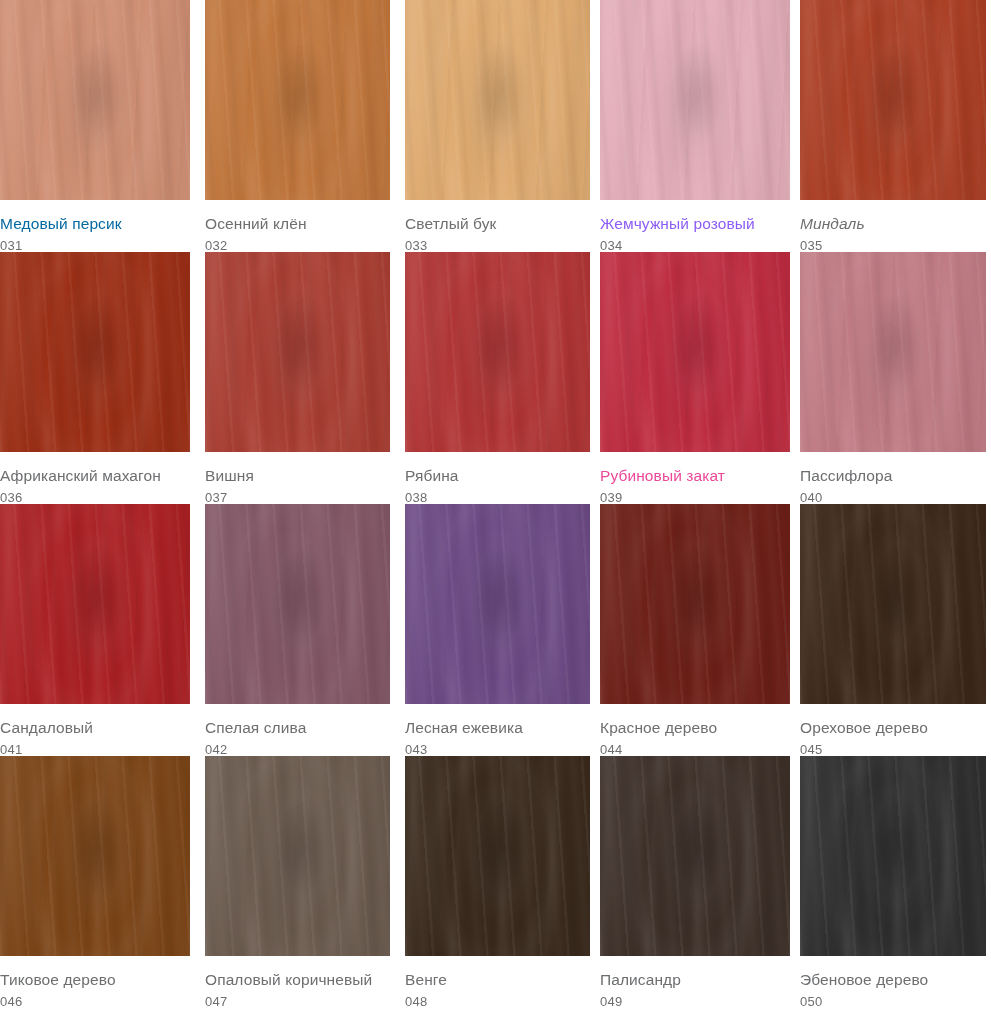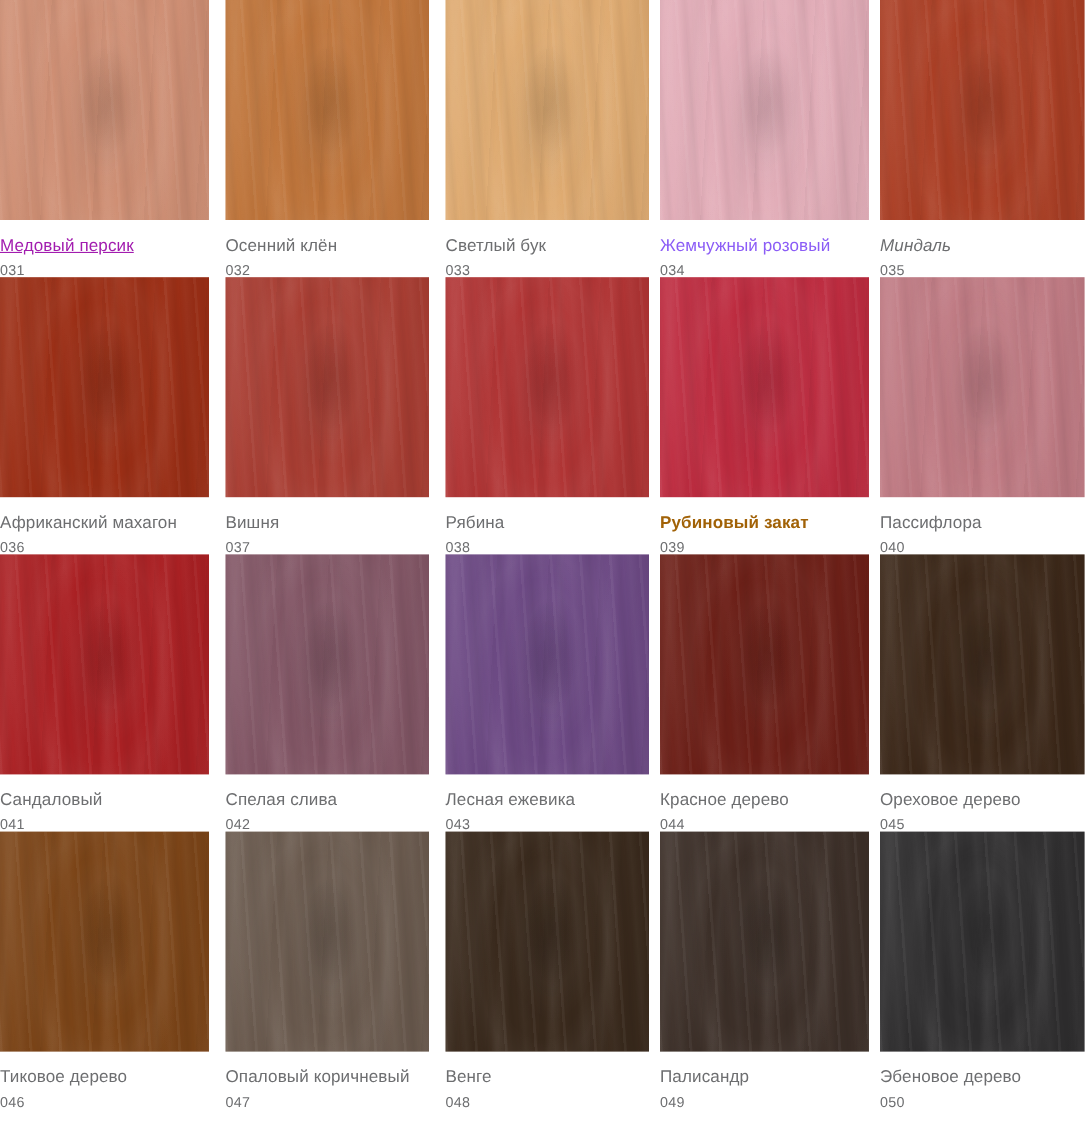--- a/index.html
+++ b/index.html
@@ -120,21 +120,21 @@
 <div class="palette">
 
   <div class="row">
     <div class="cell c0">
       <div class="swatch" style="background-color: rgb(207, 143, 116);">
         <div class="grain"></div>
         <div class="grain2"></div>
         <div class="sheen"></div>
       </div>
       <div class="caption">
-        <div class="name" style="color: #a21caf; text-decoration: underline;">Медовый персик</div>
+        <div class="name" style="color: #0369a1;">Медовый персик</div>
         <div class="code" style="color: rgb(109, 110, 112);">031</div>
       </div>
     </div>
     <div class="cell c1">
       <div class="swatch" style="background-color: rgb(192, 118, 60);">
         <div class="grain"></div>
         <div class="grain2"></div>
         <div class="sheen"></div>
       </div>
       <div class="caption">
@@ -211,21 +211,21 @@
         <div class="code" style="color: rgb(109, 110, 112);">038</div>
       </div>
     </div>
     <div class="cell c3">
       <div class="swatch" style="background-color: rgb(190, 44, 64);">
         <div class="grain"></div>
         <div class="grain2"></div>
         <div class="sheen"></div>
       </div>
       <div class="caption">
-        <div class="name" style="color: #a16207; font-weight: bold;">Рубиновый закат</div>
+        <div class="name" style="color: #ec4899;">Рубиновый закат</div>
         <div class="code" style="color: rgb(109, 110, 112);">039</div>
       </div>
     </div>
     <div class="cell c4">
       <div class="swatch" style="background-color: rgb(192, 123, 132);">
         <div class="grain"></div>
         <div class="grain2"></div>
         <div class="sheen"></div>
       </div>
       <div class="caption">

